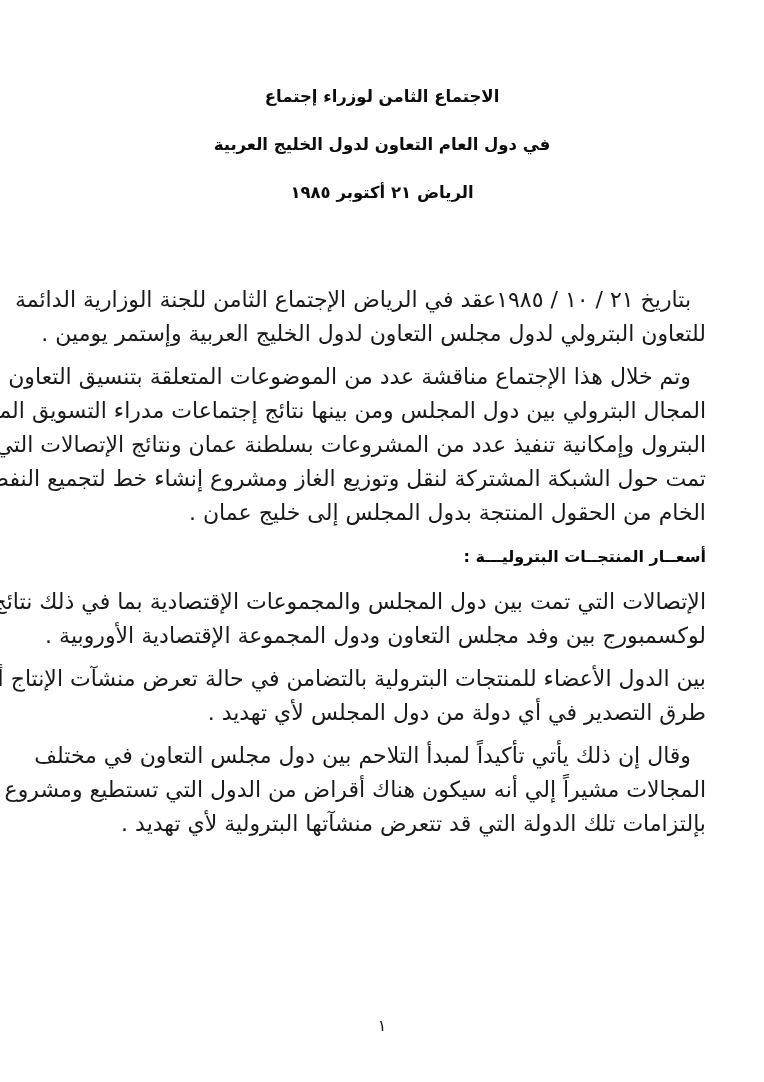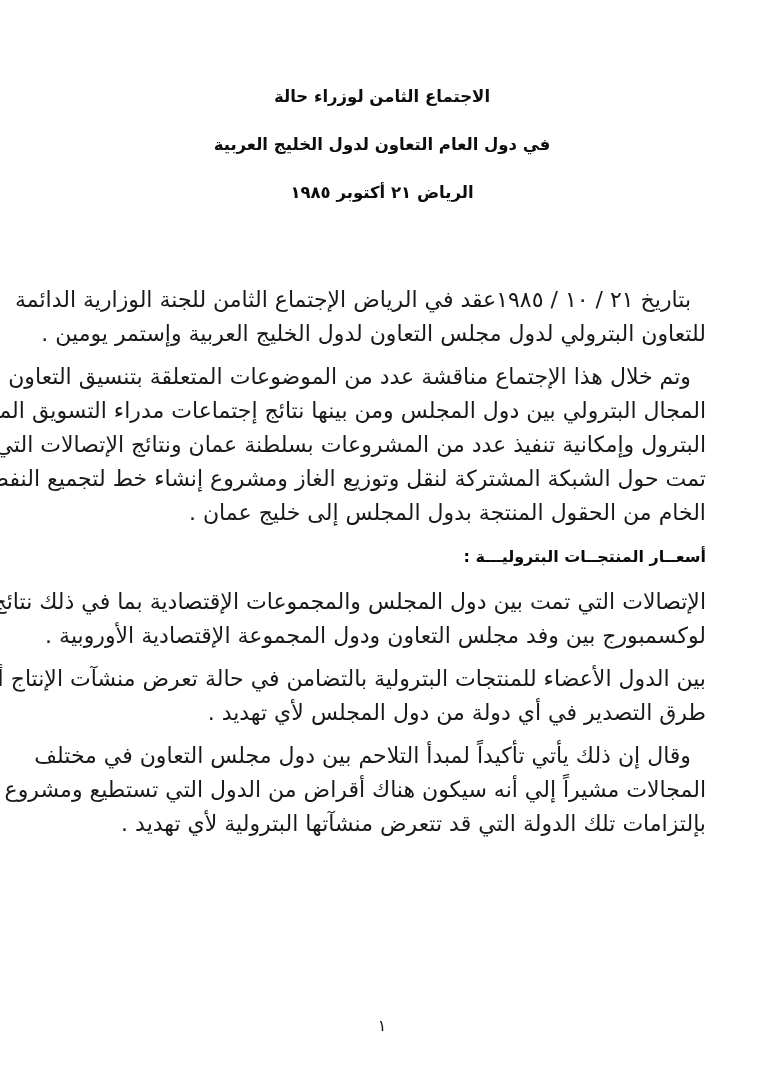--- a/index.html
+++ b/index.html
@@ -59,21 +59,21 @@
     font-size: 16px;
     color: #111111;
   }
 </style>
 </head>
 <body>
 
 <div class="page">
 
   <div class="doc-header">
-    <div class="title-line">الاجتماع الثامن لوزراء حالة</div>
+    <div class="title-line">الاجتماع الثامن لوزراء إجتماع</div>
     <div class="title-line">في دول العام التعاون لدول الخليج العربية</div>
     <div class="title-line">الرياض ٢١ أكتوبر ١٩٨٥</div>
   </div>
 
   <div class="doc-body">
       <div class="paragraph">
         <div class="line first">بتاريخ ٢١ / ١٠ / ١٩٨٥عقد في الرياض الإجتماع الثامن للجنة الوزارية الدائمة</div>
         <div class="line last">للتعاون البترولي لدول مجلس التعاون لدول الخليج العربية وإستمر يومين .</div>
       </div>
       <div class="paragraph">

